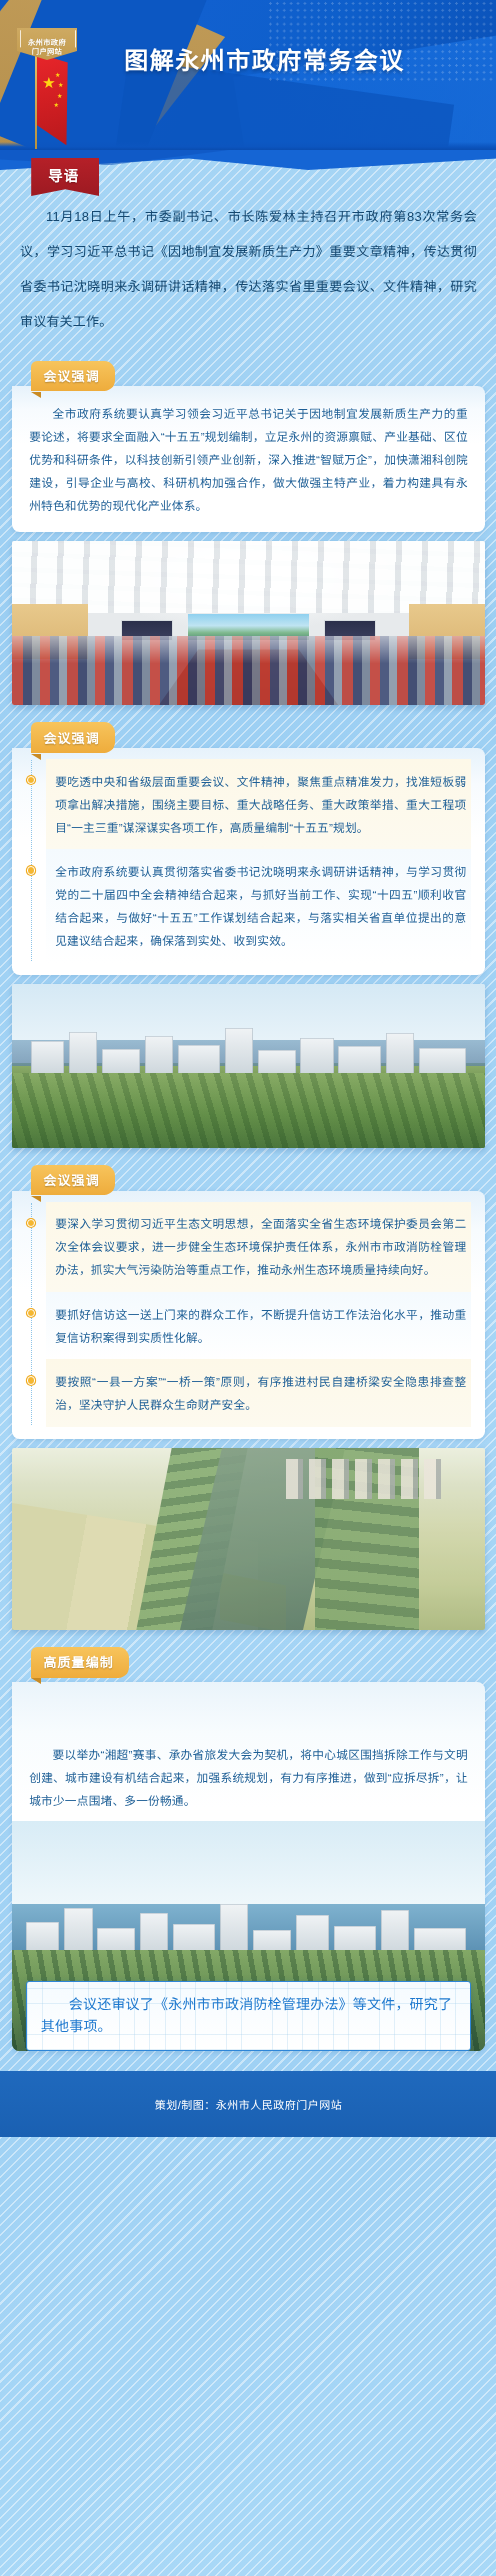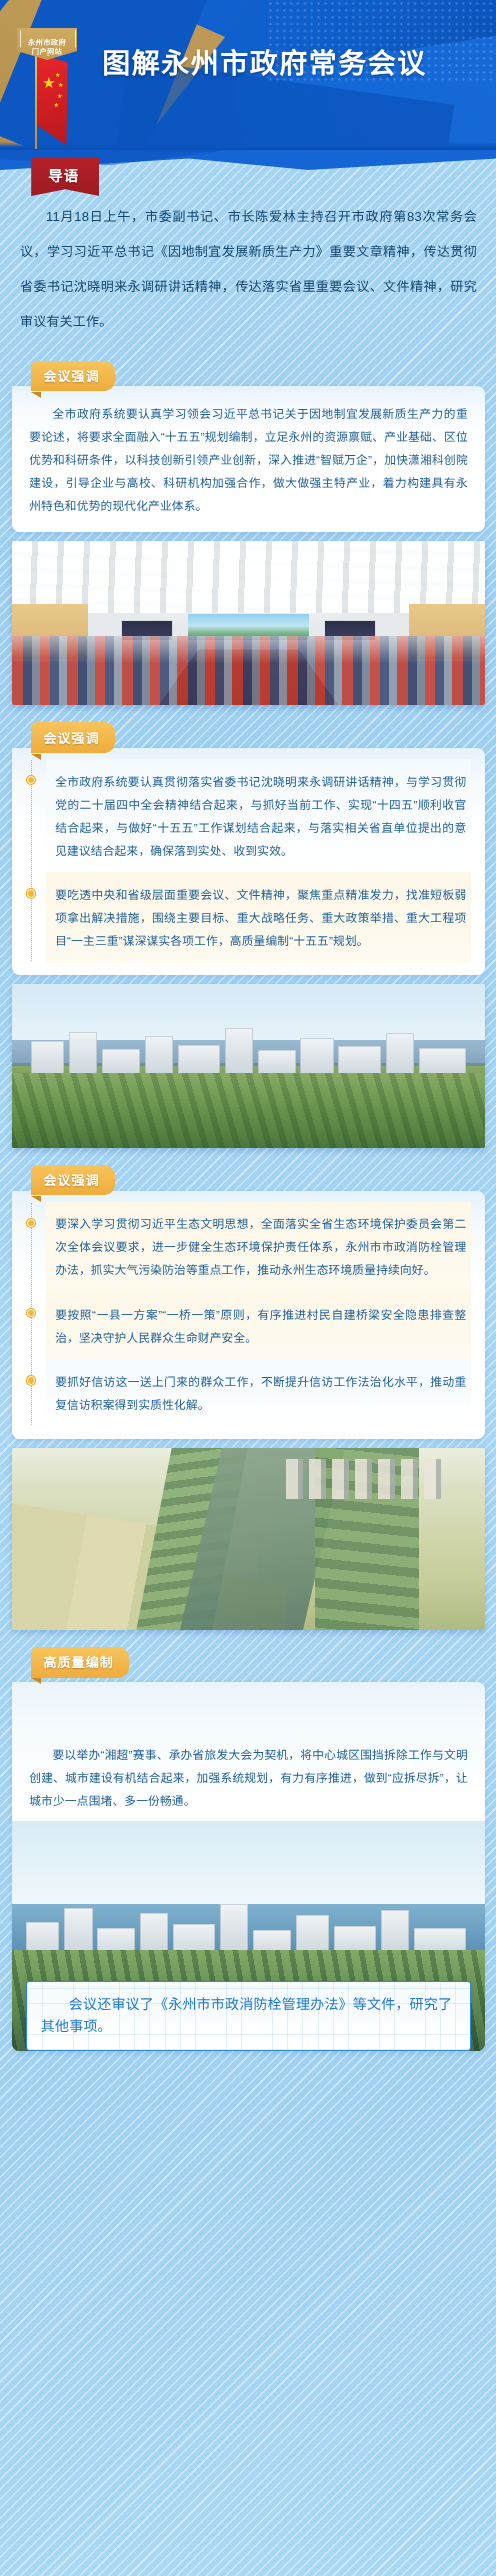--- a/index.html
+++ b/index.html
@@ -109,21 +109,21 @@
     color: #ffd712; font-size: 15.3px; line-height: 15.3px;
   }
   .star-s { position: absolute; color: #ffd712; font-size: 6.1px; line-height: 6.1px; }
   .s1 { left: 29px; top: 28px; }
   .s2 { left: 32px; top: 38px; }
   .s3 { left: 31px; top: 49px; }
   .s4 { left: 27.5px; top: 58px; }
 
   .hero-text { position: absolute; left: 0; right: 0; top: 41px; text-align: center; z-index: 7; }
   .hero-title {
-    color: #ffffff; font-size: 28px; font-weight: 700; letter-spacing: 1.5px;
+    color: #ffffff; font-size: 24px; font-weight: 700; letter-spacing: 1.5px;
     text-shadow: 0 1.5px 3.8px rgba(0,0,0,.28);
     padding-left: 32px;
   }
   .hero-sub {
     margin-top: 8.4px; color: #ffffff; font-size: 12.2px; font-weight: 700;
     letter-spacing: 0.8px; padding-left: 32px;
     text-shadow: 0 0.8px 2.3px rgba(0,0,0,.24);
   }
   .hero-bottom-band {
     position: absolute; left: 0; right: 0; bottom: 0; height: 7.7px;
@@ -432,27 +432,27 @@
     <div class="mtg-table"></div>
     <div class="mtg-crowd"></div>
   </div>
 
   <div class="section" style="margin-top:17px;">
     <div class="badge-wrap">
       <div class="badge amber">会议强调</div>
     </div>
     <div class="card tight">
       <div class="bullets">
+        <div class="bullet-item even">
+          <span class="bullet-dot"></span>
+          <div class="body-text">要吃透中央和省级层面重要会议、文件精神，聚焦重点精准发力，找准短板弱项拿出解决措施，围绕主要目标、重大战略任务、重大政策举措、重大工程项目“一主三重”谋深谋实各项工作，高质量编制“十五五”规划。</div>
+        </div>
         <div class="bullet-item odd">
           <span class="bullet-dot"></span>
           <div class="body-text">全市政府系统要认真贯彻落实省委书记沈晓明来永调研讲话精神，与学习贯彻党的二十届四中全会精神结合起来，与抓好当前工作、实现“十四五”顺利收官结合起来，与做好“十五五”工作谋划结合起来，与落实相关省直单位提出的意见建议结合起来，确保落到实处、收到实效。</div>
-        </div>
-        <div class="bullet-item even">
-          <span class="bullet-dot"></span>
-          <div class="body-text">要吃透中央和省级层面重要会议、文件精神，聚焦重点精准发力，找准短板弱项拿出解决措施，围绕主要目标、重大战略任务、重大政策举措、重大工程项目“一主三重”谋深谋实各项工作，高质量编制“十五五”规划。</div>
         </div>
       </div>
     </div>
   </div>
 
   <div class="photo photo-city">
     <div class="city-sky"></div>
     <div class="city-water"></div>
     <div class="city-blocks">
       <div class="bld" style="left:4%;  width:7%;  height:58%;"></div>
@@ -473,27 +473,27 @@
   <div class="section" style="margin-top:17px;">
     <div class="badge-wrap">
       <div class="badge amber">会议强调</div>
     </div>
     <div class="card tight">
       <div class="bullets">
         <div class="bullet-item even">
           <span class="bullet-dot"></span>
           <div class="body-text">要深入学习贯彻习近平生态文明思想，全面落实全省生态环境保护委员会第二次全体会议要求，进一步健全生态环境保护责任体系，永州市市政消防栓管理办法，抓实大气污染防治等重点工作，推动永州生态环境质量持续向好。</div>
         </div>
+        <div class="bullet-item odd">
+          <span class="bullet-dot"></span>
+          <div class="body-text">要抓好信访这一送上门来的群众工作，不断提升信访工作法治化水平，推动重复信访积案得到实质性化解。</div>
+        </div>
         <div class="bullet-item even">
           <span class="bullet-dot"></span>
           <div class="body-text">要按照“一县一方案”“一桥一策”原则，有序推进村民自建桥梁安全隐患排查整治，坚决守护人民群众生命财产安全。</div>
-        </div>
-        <div class="bullet-item odd">
-          <span class="bullet-dot"></span>
-          <div class="body-text">要抓好信访这一送上门来的群众工作，不断提升信访工作法治化水平，推动重复信访积案得到实质性化解。</div>
         </div>
       </div>
     </div>
   </div>
 
   <div class="photo photo-rural" style="height:182px;">
     <div class="rural-fields"></div>
     <div class="rural-yellow"></div>
     <div class="rural-trees"></div>
     <div class="rural-river"></div>
@@ -530,15 +530,18 @@
 
     <div class="final-text">
       <div class="body-text indent">要以举办“湘超”赛事、承办省旅发大会为契机，将中心城区围挡拆除工作与文明创建、城市建设有机结合起来，加强系统规划，有力有序推进，做到“应拆尽拆”，让城市少一点围堵、多一份畅通。</div>
     </div>
 
     <div class="resolution-box">
       <div class="resolution-text">会议还审议了《永州市市政消防栓管理办法》等文件，研究了其他事项。</div>
     </div>
   </div>
 
+  <div class="footer">
+    <div class="footer-text">策划/制图：永州市人民政府门户网站</div>
+  </div>
 
 </div>
 
 
 </body></html>

